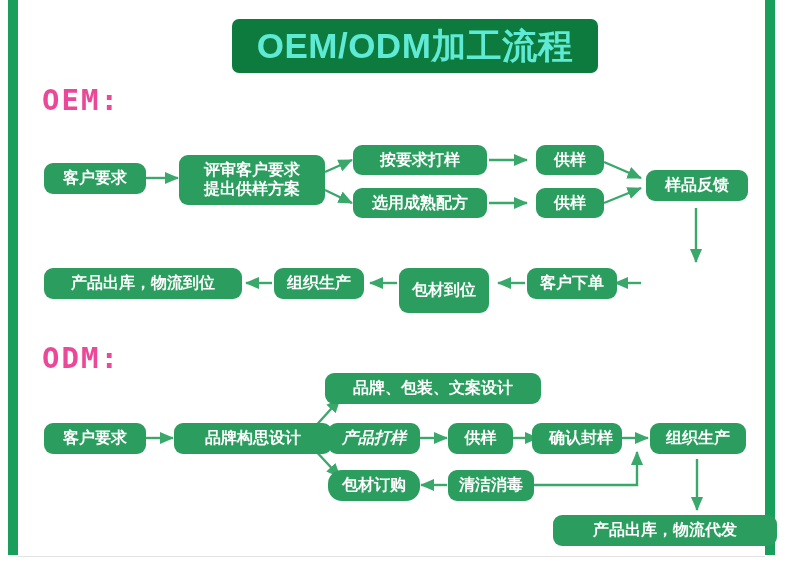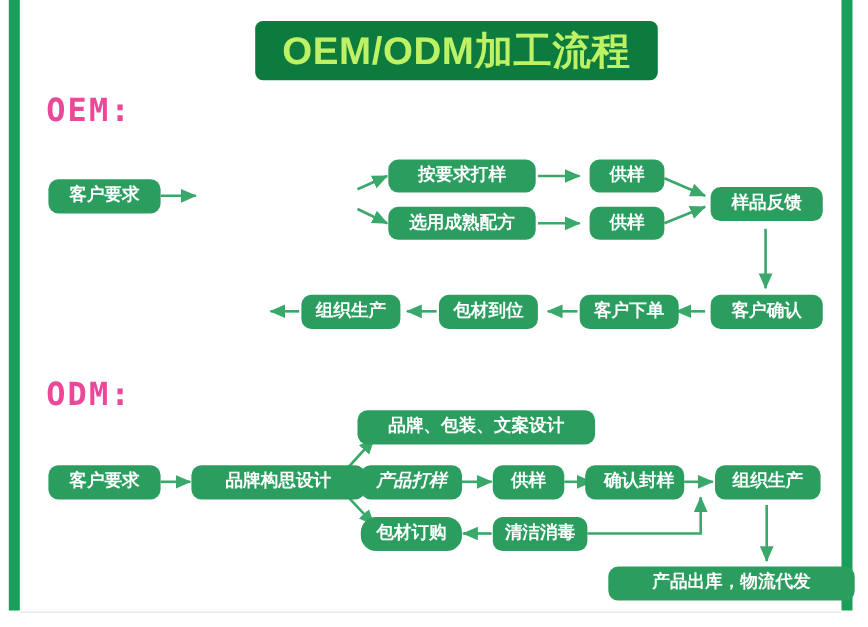--- a/index.html
+++ b/index.html
@@ -40,21 +40,21 @@
     position: absolute;
     left: 232px;
     top: 19px;
     width: 366px;
     height: 54px;
     background: #0d7a3e;
     border-radius: 7px;
     display: flex;
     align-items: center;
     justify-content: center;
-    color: #bef264;
+    color: #5eead4;
     font-size: 35px;
     font-weight: bold;
     letter-spacing: 0.5px;
     white-space: nowrap;
   }
 
   
   .section-label {
     position: absolute;
     color: #ec4899;
@@ -150,20 +150,24 @@
       <line x1="697" y1="459" x2="697" y2="510"></line>
 
       <path d="M534,485 L637,485 L637,452"></path>
     </g>
   </svg>
 
   <div class="node" style="left:44px;  top:163px; width:102px; height:31px;">
     <span class="line">客户要求</span>
   </div>
 
+  <div class="node" style="left:179px; top:155px; width:146px; height:50px;">
+    <span class="line">评审客户要求</span>
+    <span class="line">提出供样方案</span>
+  </div>
 
   <div class="node" style="left:353px; top:145px; width:134px; height:30px;">
     <span class="line">按要求打样</span>
   </div>
 
   <div class="node" style="left:353px; top:188px; width:134px; height:30px;">
     <span class="line">选用成熟配方</span>
   </div>
 
   <div class="node" style="left:536px; top:145px; width:68px; height:30px;">
@@ -171,36 +175,36 @@
   </div>
 
   <div class="node" style="left:536px; top:188px; width:68px; height:30px;">
     <span class="line">供样</span>
   </div>
 
   <div class="node" style="left:646px; top:170px; width:102px; height:31px;">
     <span class="line">样品反馈</span>
   </div>
 
-  <div class="node" style="left:646px; top:268px; width:102px; height:31px;">
-    <span class="line">客户确认</span>
-  </div>
 
   <div class="node" style="left:527px; top:268px; width:90px; height:31px;">
     <span class="line">客户下单</span>
   </div>
 
-  <div class="node" style="left:399px; top:268px; width:90px; height:31px;">
+  <div class="node" style="left:399px; top:268px; width:90px; height:45px;">
     <span class="line">包材到位</span>
   </div>
 
   <div class="node" style="left:274px; top:268px; width:90px; height:31px;">
     <span class="line">组织生产</span>
   </div>
 
+  <div class="node" style="left:44px;  top:268px; width:198px; height:31px;">
+    <span class="line">产品出库，物流到位</span>
+  </div>
 
   <div class="node" style="left:44px;  top:423px; width:102px; height:31px;">
     <span class="line">客户要求</span>
   </div>
 
   <div class="node" style="left:174px; top:423px; width:158px; height:31px;">
     <span class="line">品牌构思设计</span>
   </div>
 
   <div class="node" style="left:325px; top:373px; width:216px; height:31px;">

